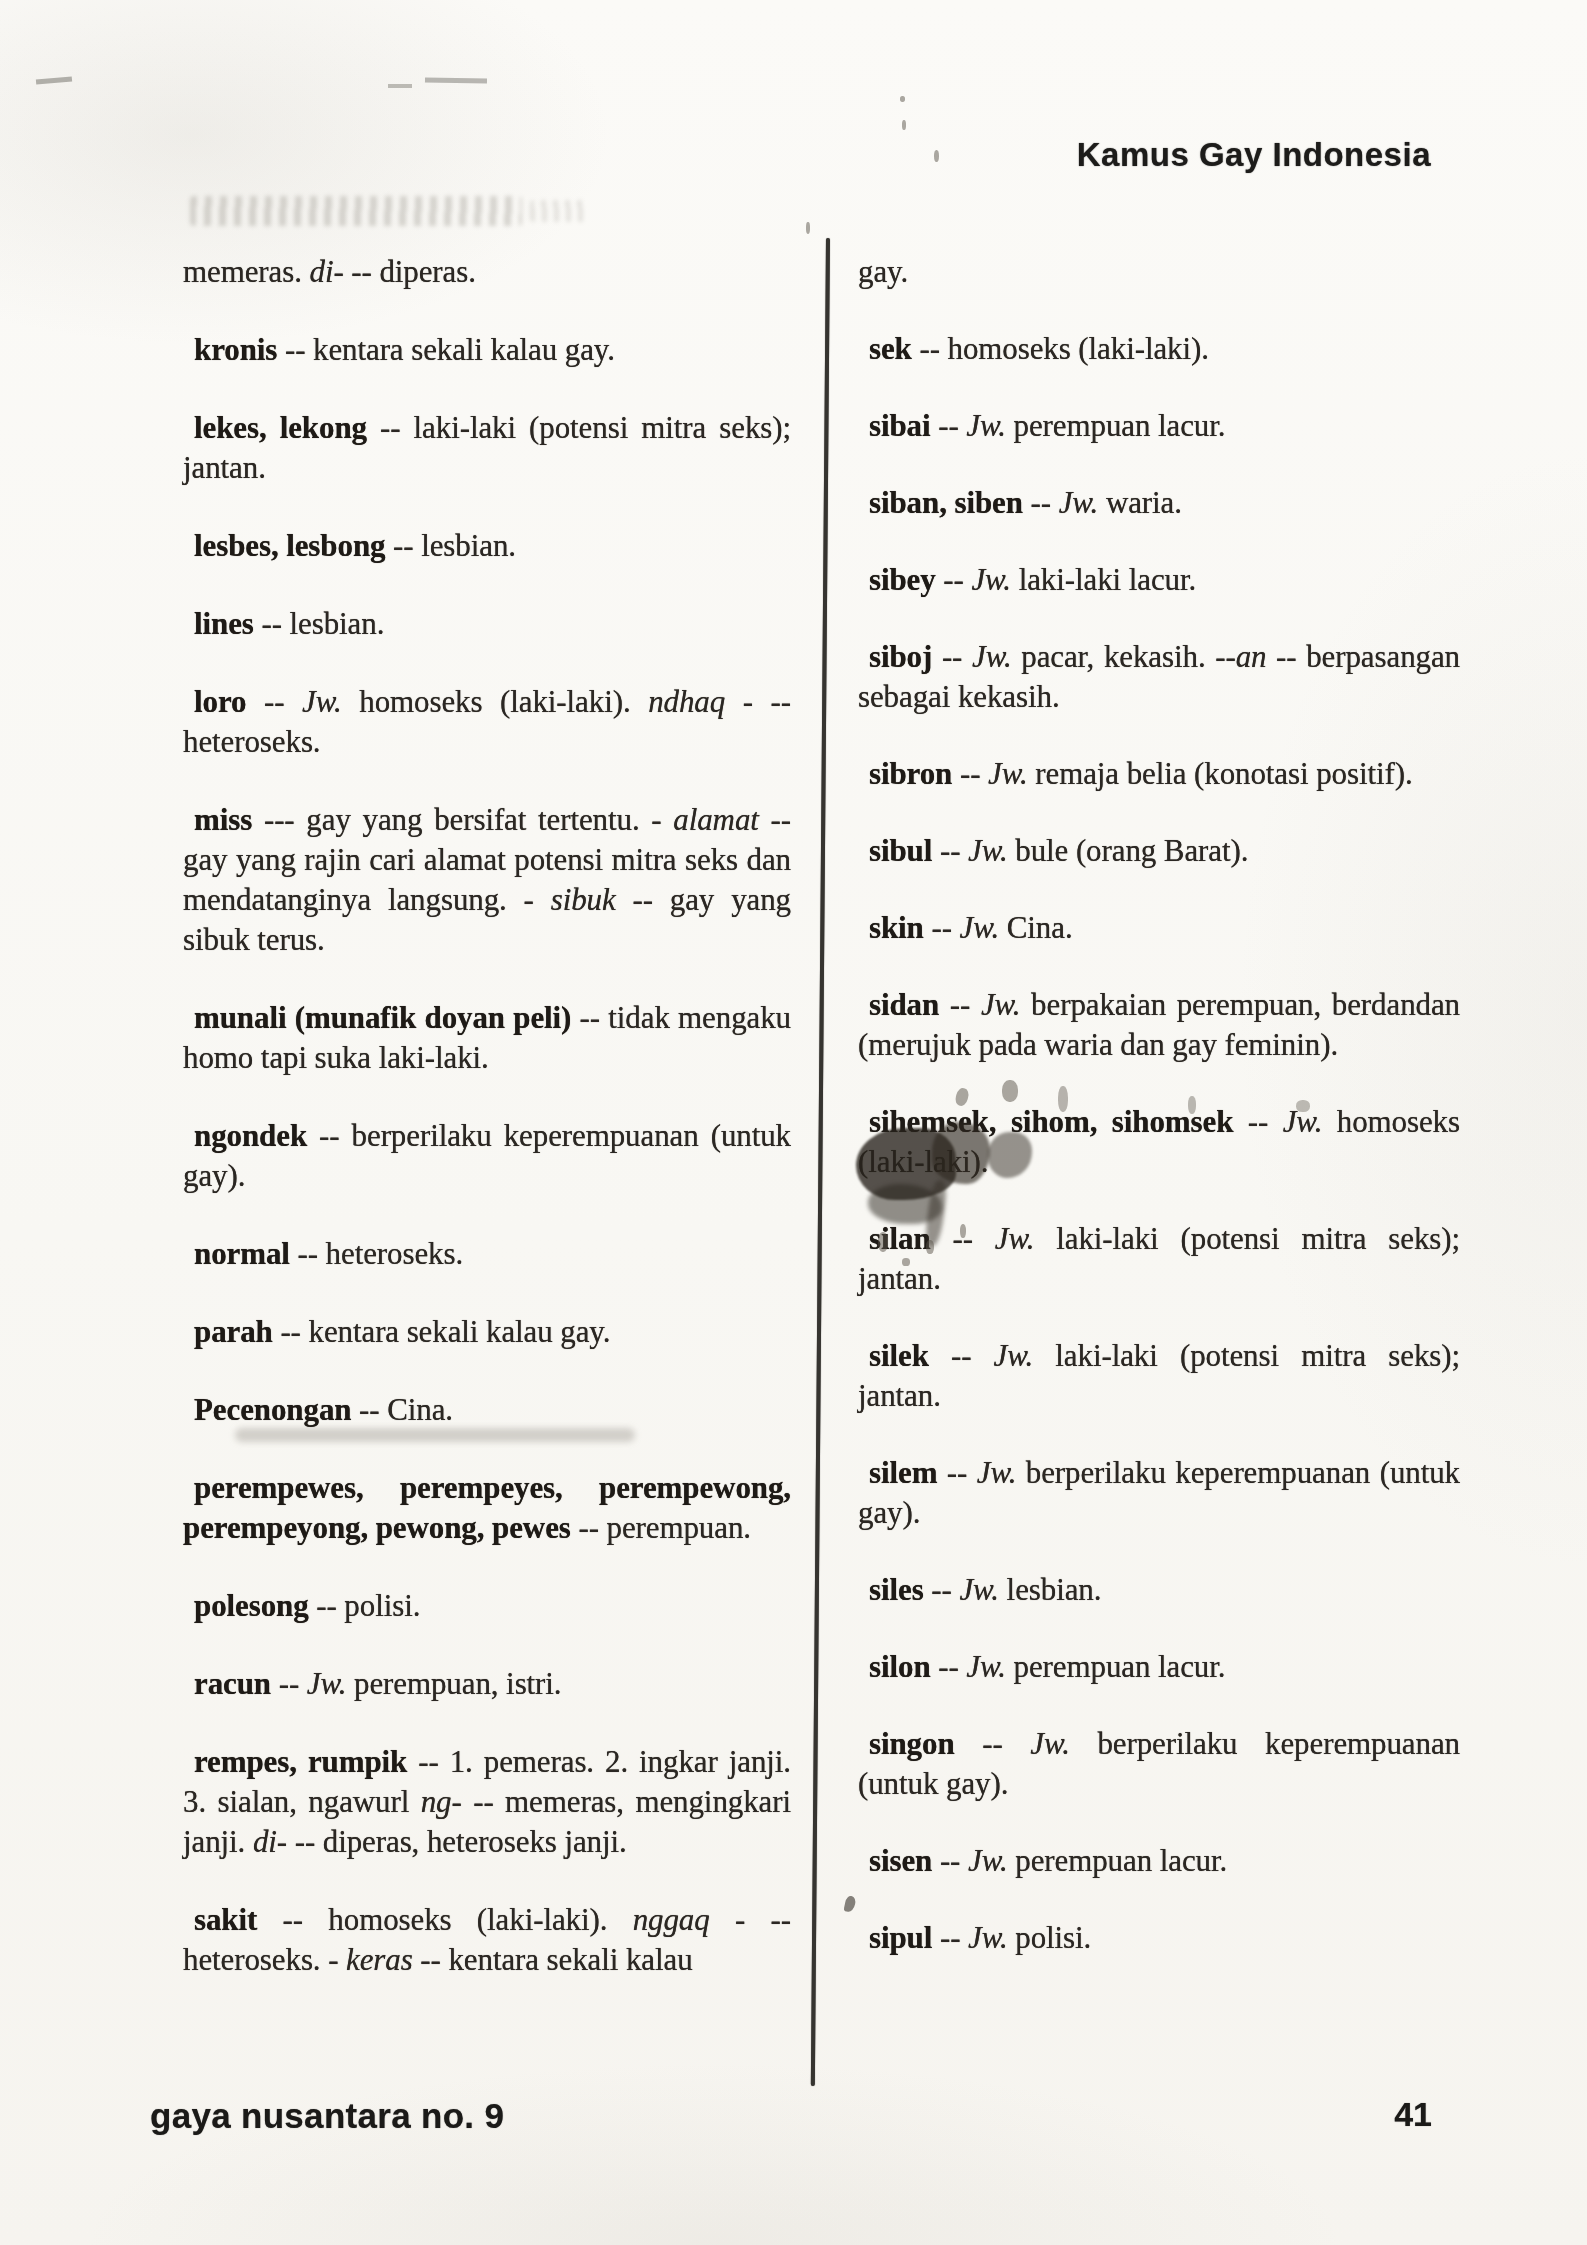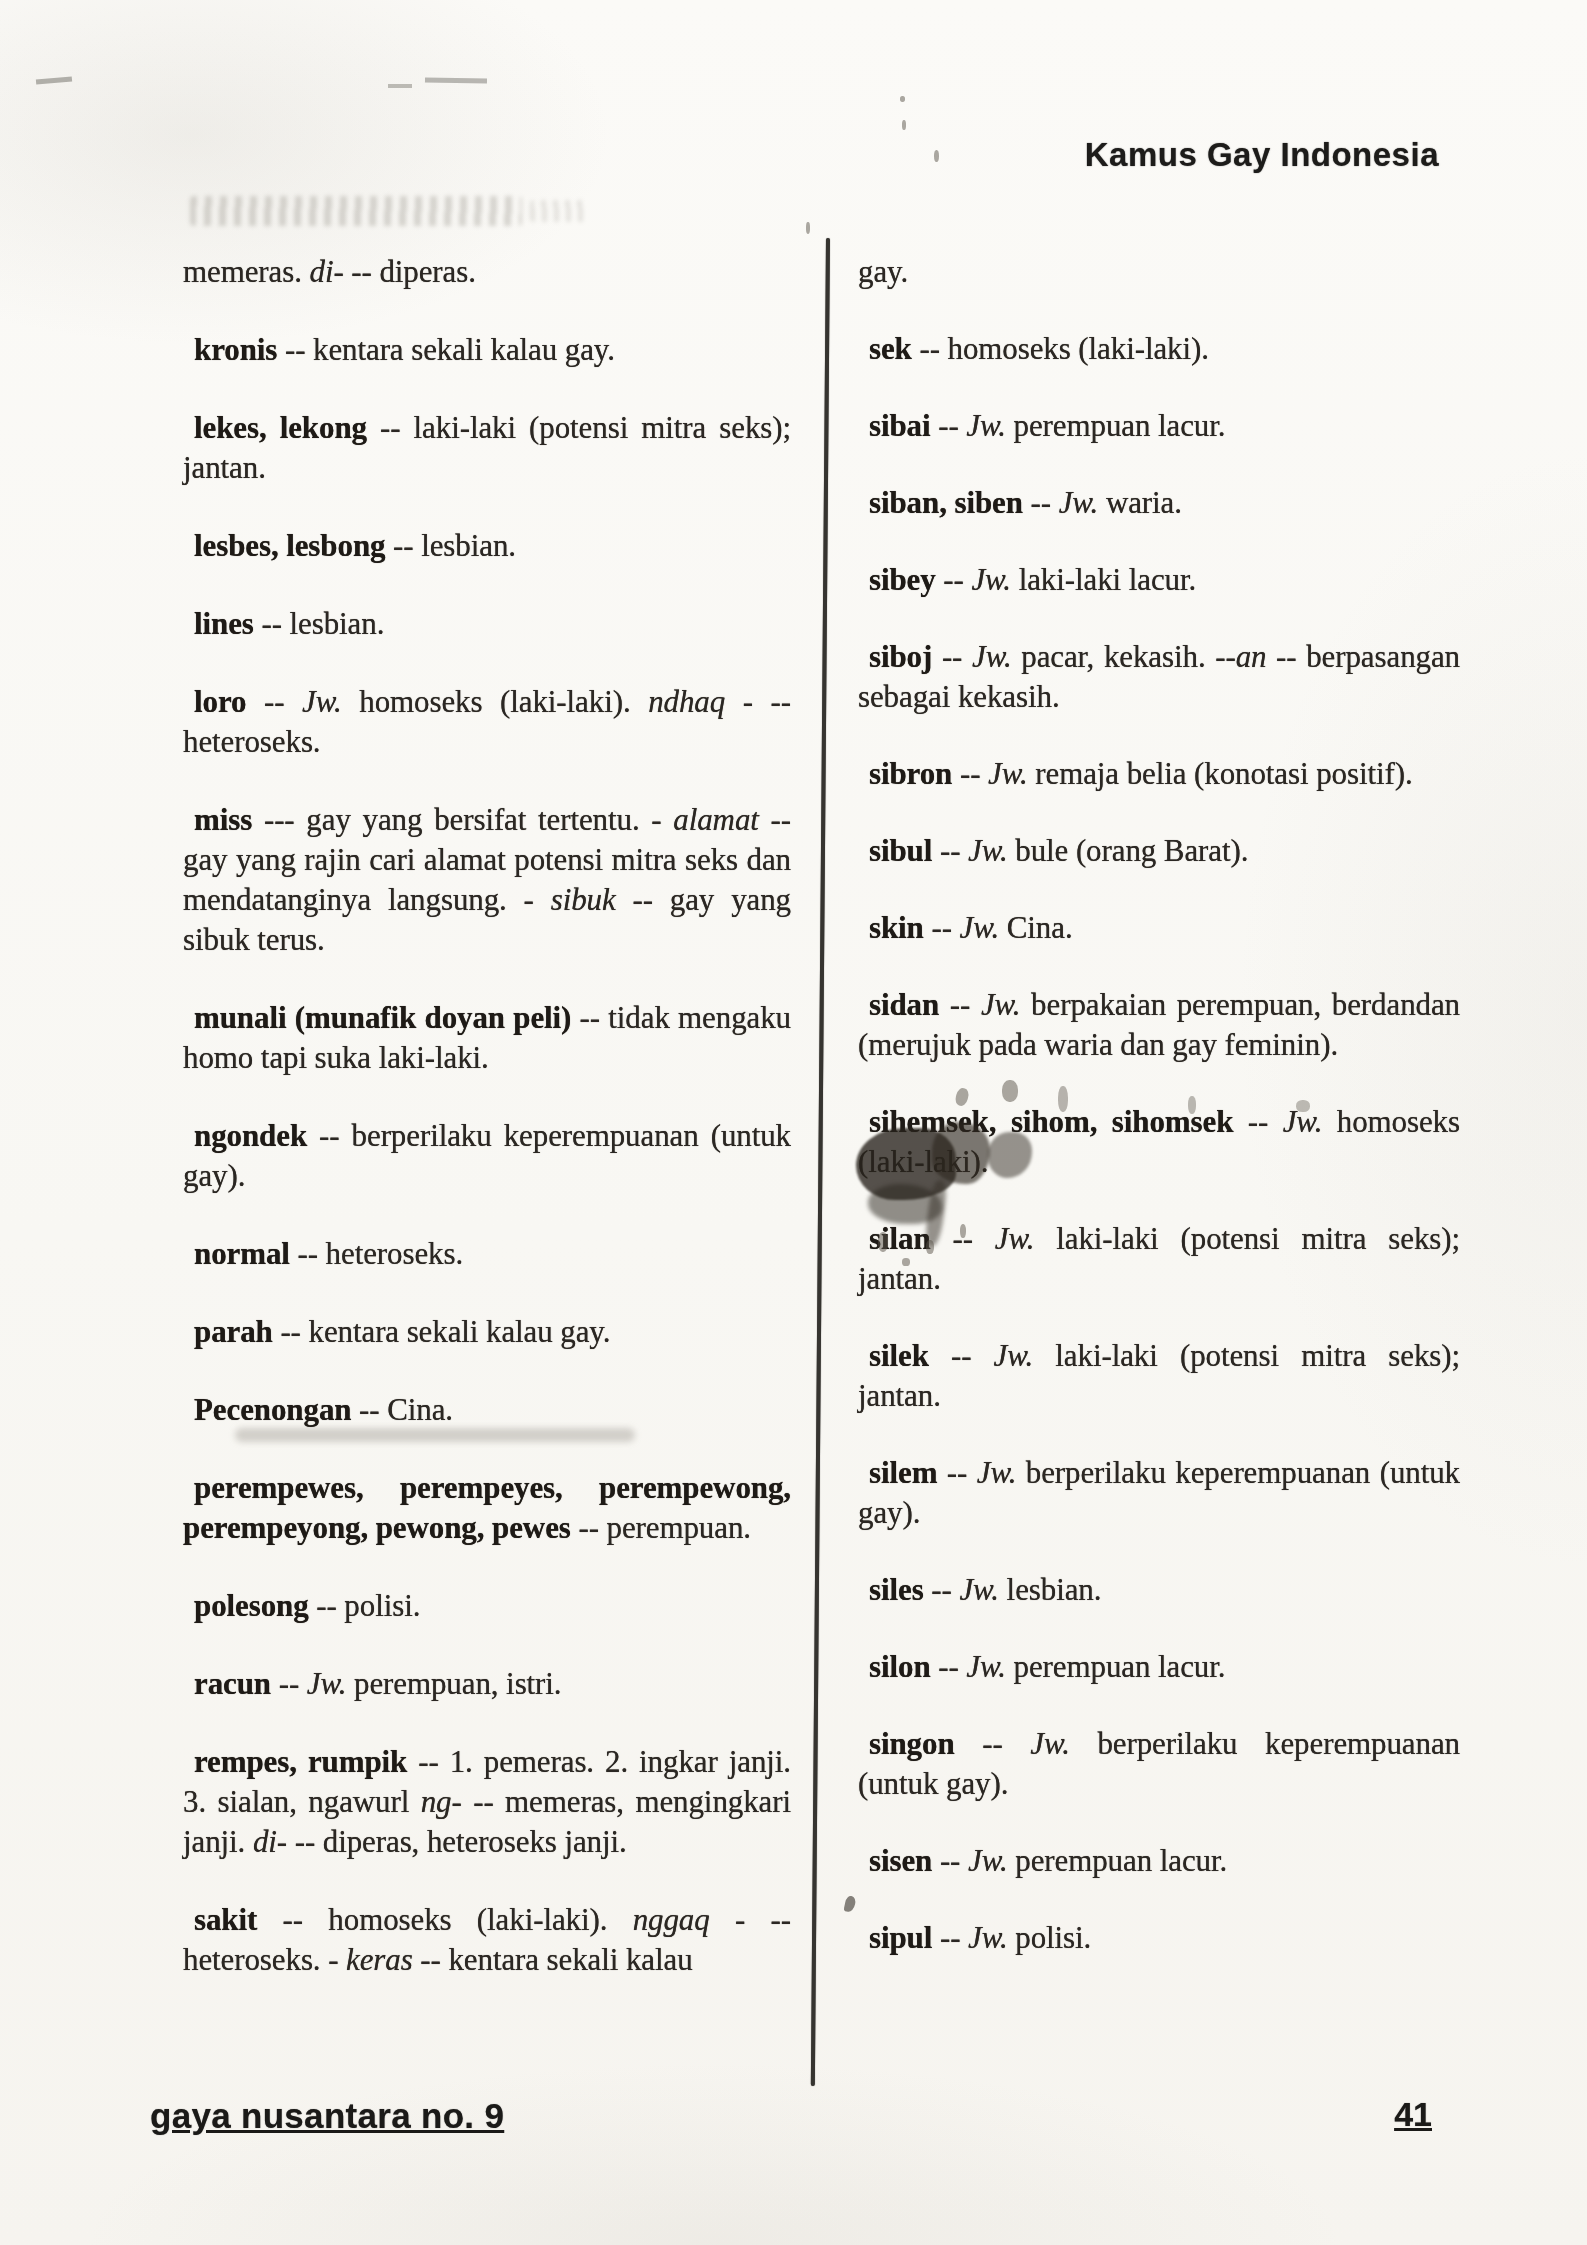--- a/index.html
+++ b/index.html
@@ -10,21 +10,21 @@
     overflow:hidden;
     color:#2b2723;
     font-family:"Liberation Serif","DejaVu Serif",serif;
     background:
       radial-gradient(ellipse 600px 300px at 12% 6%, rgba(190,186,176,.20), transparent 70%),
       radial-gradient(ellipse 500px 800px at 100% 45%, rgba(200,196,188,.14), transparent 70%),
       radial-gradient(ellipse 900px 260px at 45% 100%, rgba(195,190,180,.16), transparent 70%),
       linear-gradient(180deg,#fbfaf7 0%,#f8f7f3 55%,#f6f4ef 100%);
   }
   .title{
-    position:absolute;top:136px;right:148px;
+    position:absolute;top:136px;right:156px;
     font-family:"Liberation Sans","DejaVu Sans",sans-serif;
     font-weight:bold;font-size:33px;letter-spacing:.5px;color:#1d1c1a;
     text-shadow:0 0 1.2px rgba(40,40,40,.75);
   }
   .divider{
     position:absolute;left:826px;top:238px;width:4px;height:1848px;
     background:#363430;border-radius:2px;
     transform-origin:50% 0;transform:rotate(0.47deg);
     box-shadow:0 0 1px rgba(50,48,44,.8);
   }
@@ -38,21 +38,20 @@
   .col-right{left:858px;width:602px;}
   .entry{margin:0 0 38px;text-align:justify;}
   .col-right .entry{margin-bottom:37px;}
   .hw{font-weight:bold;color:#1e1a16;margin-left:11px;}
   .it{font-style:italic;}
   .footer-left,.footer-right{
     position:absolute;
     font-family:"Liberation Sans","DejaVu Sans",sans-serif;
     font-weight:bold;color:#1b1a18;
     text-shadow:0 0 1px rgba(40,40,40,.6);
-    text-decoration:underline;
   }
   .footer-left{left:150px;top:2096px;font-size:35px;letter-spacing:.3px;}
   .footer-right{right:155px;top:2095px;font-size:34px;}
   
   .art{position:absolute;pointer-events:none;}
   .dash1{left:36px;top:78px;width:36px;height:5px;background:rgba(120,118,112,.55);transform:rotate(-5deg);}
   .dash2{left:388px;top:84px;width:24px;height:4px;background:rgba(130,128,120,.5);}
   .dash3{left:425px;top:78px;width:62px;height:5px;background:rgba(120,118,112,.5);transform:rotate(1deg);}
   .hand{
     left:190px;top:196px;width:332px;height:30px;border-radius:4px;opacity:.5;

